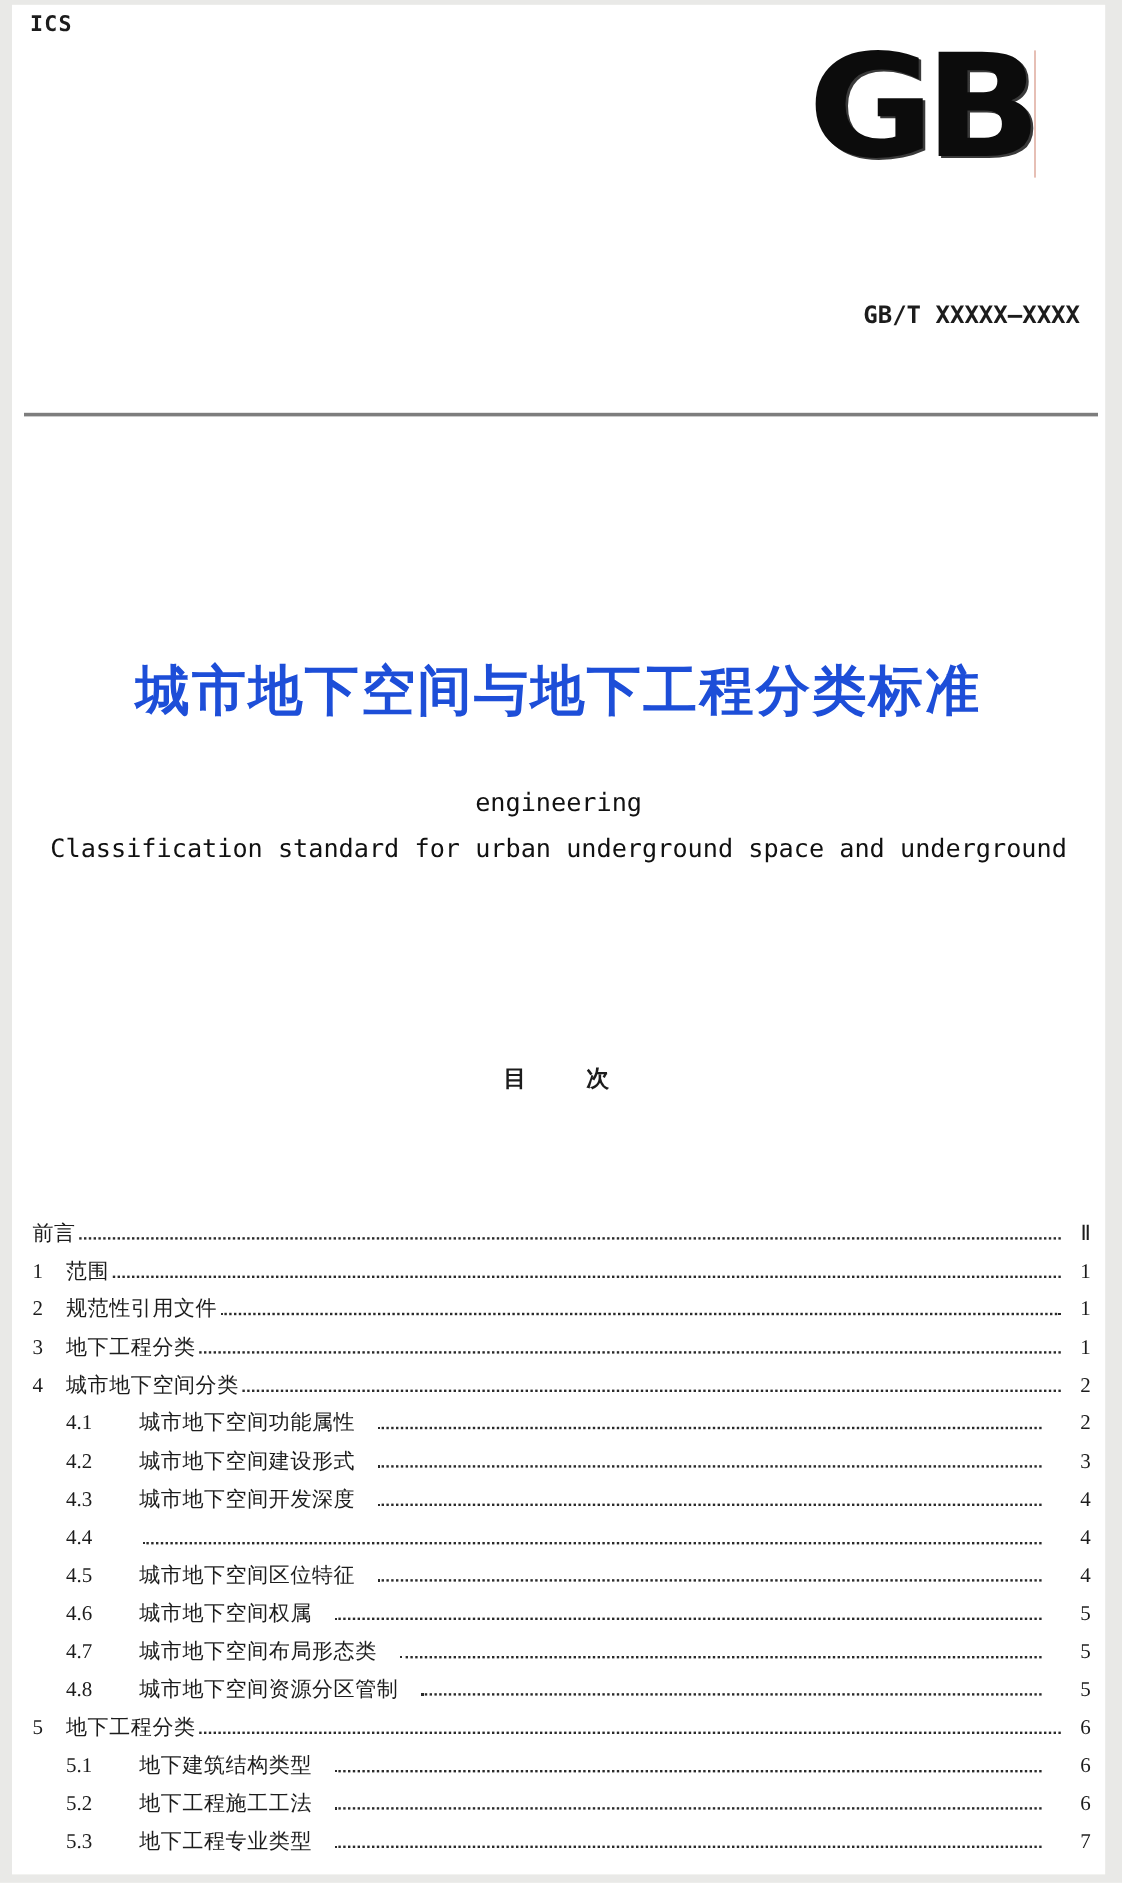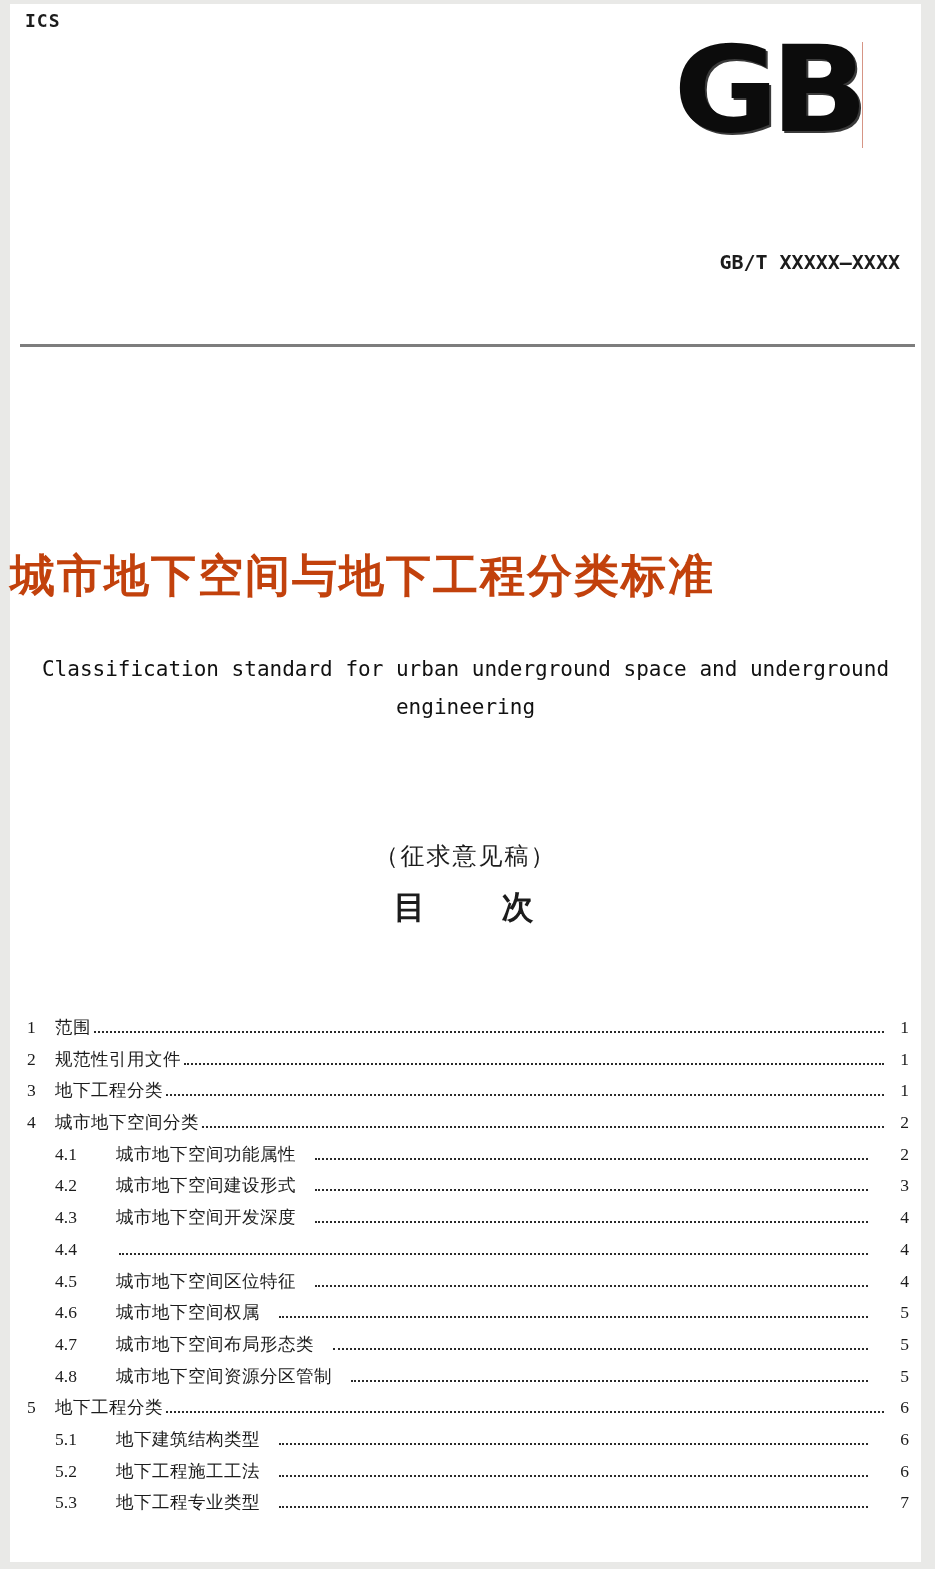--- a/index.html
+++ b/index.html
@@ -50,41 +50,41 @@
     position: absolute; right: 21px; top: 246px;
     font-family: "DejaVu Sans Mono", monospace;
     font-weight: bold; font-size: 20px; letter-spacing: 0px;
   }
   .rule {
     position: absolute; left: 10px; right: 6px; top: 340px;
     height: 3px; background: #7d7d7d;
   }
   .doc-title-cn {
     position: absolute; left: 0; right: 0; top: 542px;
-    text-align: left;
+    text-align: center;
     font-family: Liberation Sans, sans-serif;
     font-weight: bold; font-size: 45px; letter-spacing: 2px;
-    color: #c2410c;
+    color: #1d4ed8;
   }
   .doc-title-en {
     position: absolute; left: 0; right: 0; top: 646px;
     text-align: center;
     font-family: "DejaVu Sans Mono", monospace;
     font-size: 21px; line-height: 38px;
     color: #111;
   }
   .draft-note {
     position: absolute; left: 0; right: 0; top: 836px;
     text-align: center;
     font-size: 24px; letter-spacing: 2px;
   }
   .toc-heading {
     position: absolute; left: 0; right: 0; top: 882px;
     text-align: center;
-    font-size: 32px; font-weight: bold; letter-spacing: 4px;
+    font-size: 19px; font-weight: bold; letter-spacing: 4px;
   }
   .toc {
     position: absolute; left: 17px; right: 12px; top: 1008px;
   }
   .toc-row {
     display: flex; align-items: baseline;
     height: 31.7px; line-height: 31.7px;
     font-size: 17.5px;
     white-space: nowrap;
   }
@@ -113,30 +113,35 @@
   <div class="red-artifact"></div>
 
 
   <div class="std-number">GB/T XXXXX—XXXX</div>
 
   <div class="rule"></div>
 
   <div class="doc-title-cn">城市地下空间与地下工程分类标准</div>
 
   <div class="doc-title-en">
+    <div>engineering</div>
     <div>Classification standard for urban underground space and underground</div>
-    <div>engineering</div>
   </div>
 
-  <div class="draft-note">（征求意见稿）</div>
 
   <div class="toc-heading">目　　次</div>
 
   <div class="toc">
 
+  <div class="toc-row level0">
+      <span class="toc-num"></span>
+      <span class="toc-label">前言</span>
+      <span class="toc-leader"></span>
+      <span class="toc-page">Ⅱ</span>
+    </div>
       <div class="toc-row level0">
       <span class="toc-num">1</span>
       <span class="toc-label">范围</span>
       <span class="toc-leader"></span>
       <span class="toc-page">1</span>
     </div>
       <div class="toc-row level0">
       <span class="toc-num">2</span>
       <span class="toc-label">规范性引用文件</span>
       <span class="toc-leader"></span>

